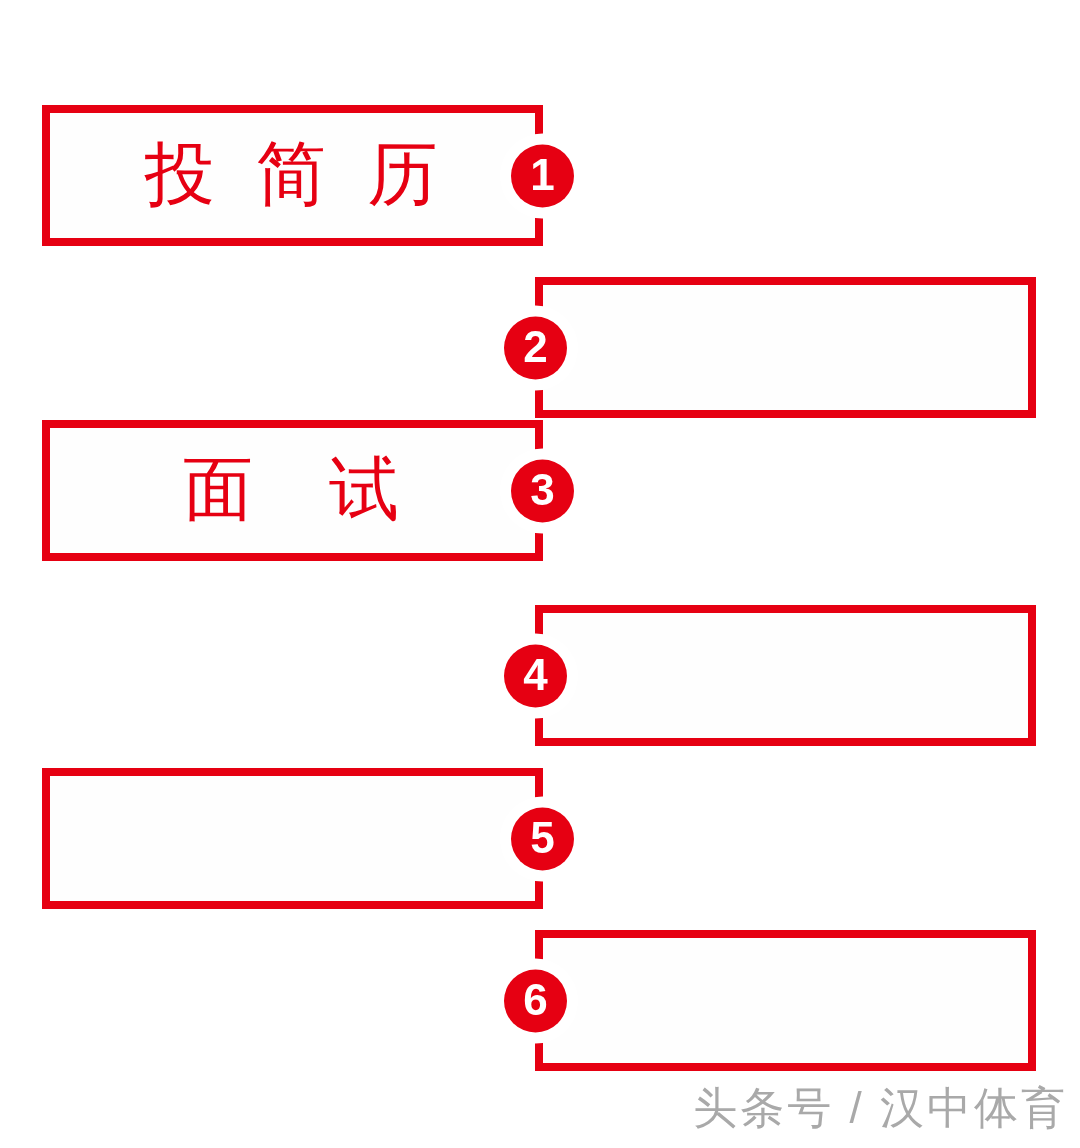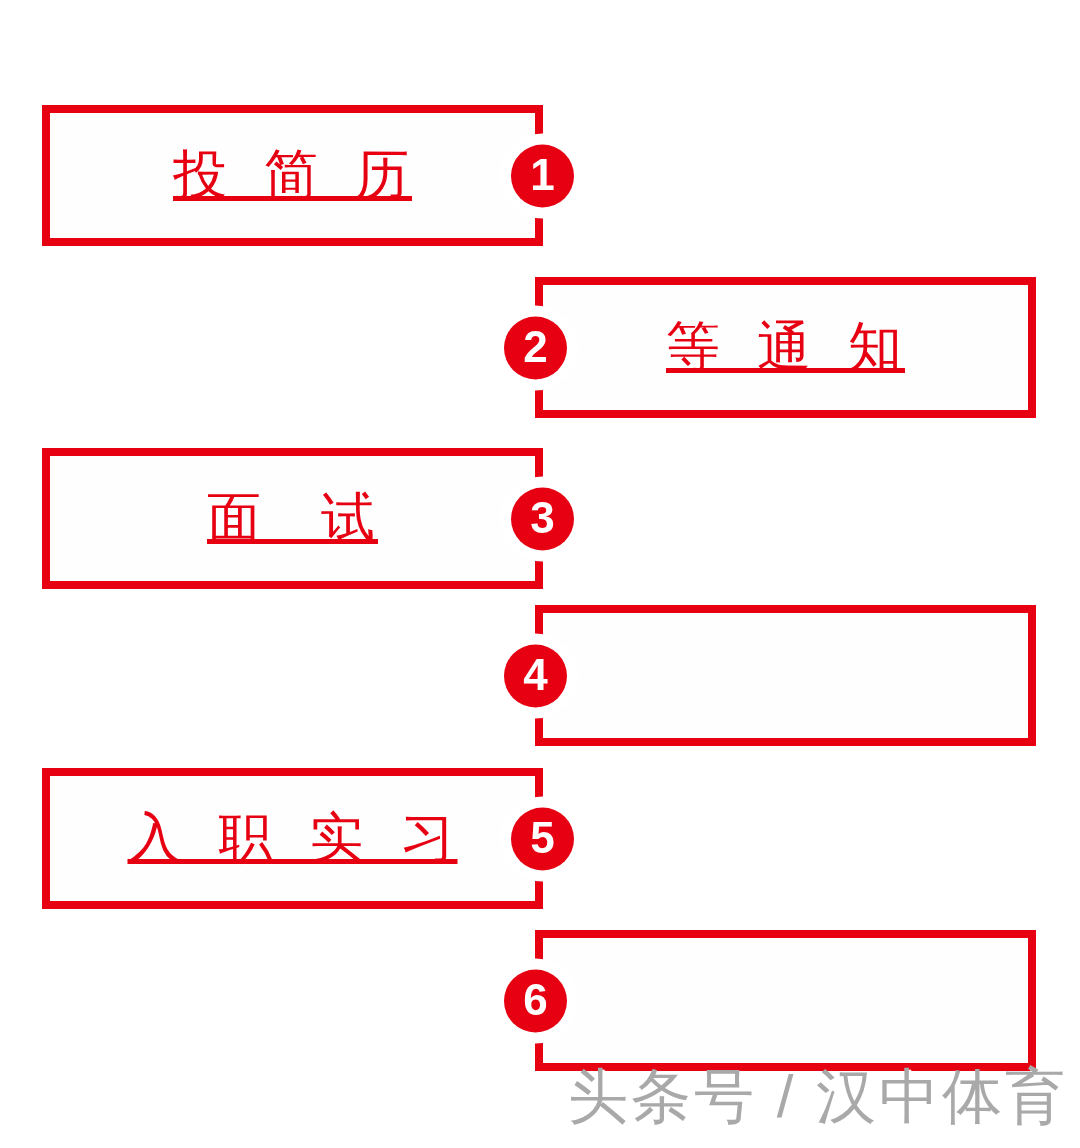--- a/index.html
+++ b/index.html
@@ -23,28 +23,27 @@
     border:8px solid var(--red);
     background:#fefefe;
     display:flex;
     align-items:center;
     justify-content:center;
   }
   .step-box.left{left:42px;}
   .step-box.right{left:535px;}
   .step-label{
     color:var(--red);
-    font-size:54px;
+    font-size:70px;
     font-weight:500;
     letter-spacing:3px;
     word-spacing:16px;
     white-space:nowrap;
     line-height:1;
     padding-bottom:4px;
-    text-decoration:underline;
   }
   .step-badge{
     position:absolute;
     top:50%;
     width:63px;
     height:63px;
     border-radius:50%;
     background:var(--red);
     box-shadow:0 0 0 11px #ffffff;
     color:#ffffff;
@@ -56,53 +55,51 @@
     line-height:1;
     padding-bottom:2px;
     box-sizing:border-box;
   }
   .step-box.left  .step-badge{right:-39px; transform:translateY(-50%);}
   .step-box.right .step-badge{left:-39px;  transform:translateY(-50%);}
   .watermark{
     position:absolute;
     right:12px;
     bottom:10px;
-    font-size:60px;
+    font-size:44px;
     letter-spacing:3px;
     color:#a9a9a9;
     text-shadow:2px 2px 0 #ffffff, 3px 3px 1px #ffffff;
     white-space:nowrap;
   }
 </style>
 </head>
 <body>
 
 <div class="canvas">
 
   <div class="step-box left" style="top:105px">
     <span class="step-label">投 简 历</span>
     <span class="step-badge">1</span>
   </div>
 
   <div class="step-box right" style="top:277px">
-    <span class="step-label">等 通 知</span>
     <span class="step-badge">2</span>
   </div>
 
-  <div class="step-box left" style="top:448px">
+  <div class="step-box left" style="top:420px">
     <span class="step-label">面　试</span>
     <span class="step-badge">3</span>
   </div>
 
   <div class="step-box right" style="top:605px">
     <span class="step-badge">4</span>
   </div>
 
   <div class="step-box left" style="top:768px">
-    <span class="step-label">入 职 实 习</span>
     <span class="step-badge">5</span>
   </div>
 
   <div class="step-box right" style="top:930px">
     <span class="step-badge">6</span>
   </div>
 
   <div class="watermark">头条号 / 汉中体育</div>
 
 </div>

